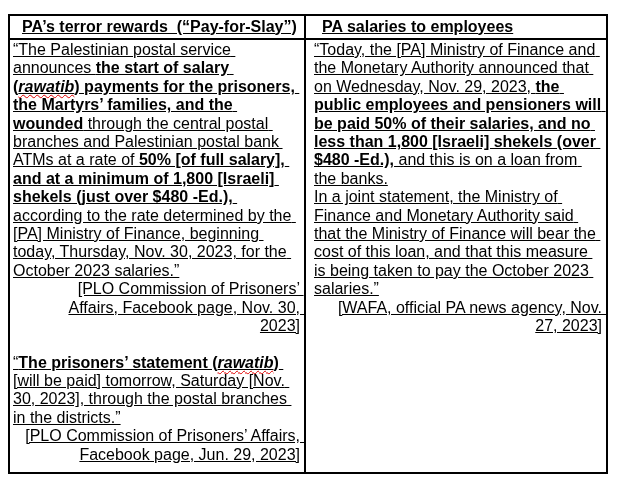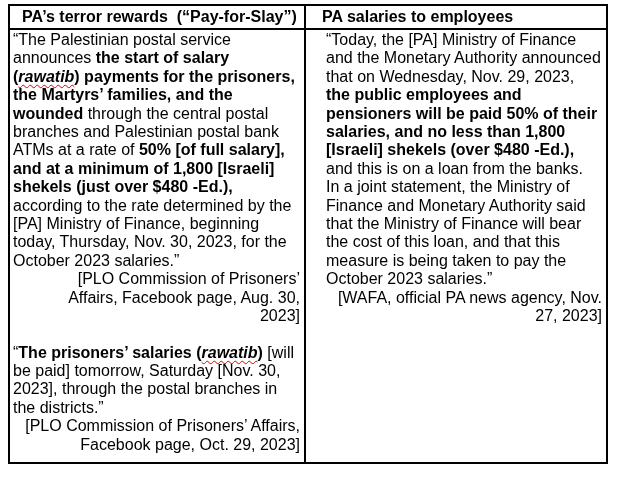--- a/index.html
+++ b/index.html
@@ -11,21 +11,22 @@
     width: 617px;
     height: 483px;
     position: relative;
     font-family: "Liberation Sans", "DejaVu Sans", sans-serif;
     color: #000000;
     overflow: hidden;
   }
   .table-wrap {
     position: absolute;
     left: 8px;
-    top: 4px;
+    top: 14px;
+    text-decoration: underline;
   }
   table.comparison {
     border-collapse: collapse;
     table-layout: fixed;
     width: 598px;
     background: #ffffff;
   }
   table.comparison th,
   table.comparison td {
     border: 2px solid #000000;
@@ -43,21 +44,21 @@
   th.col-right {
     padding-left: 16px;
   }
   td {
     vertical-align: top;
     font-size: 16px;
     line-height: 18.4px;
     padding: 1px 4px 8px 3px;
   }
   td.col-right {
-    padding-left: 20px;
+    padding-left: 8px;
   }
   .block { white-space: pre-wrap; margin: 0; }
   .citation { text-align: right; }
   .citation.indented { padding-left: 38px; }
   .spacer { height: 18px; }
   .b { font-weight: 700; }
   .i { font-style: italic; }
   .w {
     text-decoration-line: underline;
     text-decoration-style: wavy;
@@ -76,24 +77,24 @@
       <col style="width:302px">
     </colgroup>
     <tbody>
         <tr>
       <th class="col-left">PA’s terror rewards  (“Pay-for-Slay”)</th>
       <th class="col-right">PA salaries to employees</th>
     </tr>
     <tr>
       <td class="col-left">
             <div class="block quote"><span class="">“The Palestinian postal service announces </span><span class="b">the start of salary (</span><span class="b i w">rawatib</span><span class="b">) payments for the prisoners, the Martyrs’ families, and the wounded</span><span class=""> through the central postal branches and Palestinian postal bank ATMs at a rate of </span><span class="b">50% [of full salary], and at a minimum of 1,800 [Israeli] shekels (just over $480 -Ed.),</span><span class=""> according to the rate determined by the [PA] Ministry of Finance, beginning today, Thursday, Nov. 30, 2023, for the October 2023 salaries.”</span></div>
-            <div class="block citation indented"><span class="">[PLO Commission of Prisoners’ Affairs, Facebook page, Aug. 30, 2023]</span></div>
+            <div class="block citation indented"><span class="">[PLO Commission of Prisoners’ Affairs, Facebook page, Nov. 30, 2023]</span></div>
             <div class="block spacer"></div>
-            <div class="block quote"><span class="">“</span><span class="b">The prisoners’ salaries (</span><span class="b i w">rawatib</span><span class="b">)</span><span class=""> [will be paid] tomorrow, Saturday [Nov. 30, 2023], through the postal branches in the districts.”</span></div>
-            <div class="block citation"><span class="">[PLO Commission of Prisoners’ Affairs, Facebook page, Oct. 29, 2023]</span></div>
+            <div class="block quote"><span class="">“</span><span class="b">The prisoners’ statement (</span><span class="b i w">rawatib</span><span class="b">)</span><span class=""> [will be paid] tomorrow, Saturday [Nov. 30, 2023], through the postal branches in the districts.”</span></div>
+            <div class="block citation"><span class="">[PLO Commission of Prisoners’ Affairs, Facebook page, Jun. 29, 2023]</span></div>
           </td>
       <td class="col-right">
             <div class="block quote"><span class="">“Today, the [PA] Ministry of Finance and the Monetary Authority announced that on Wednesday, Nov. 29, 2023, </span><span class="b">the public employees and pensioners will be paid 50% of their salaries, and no less than 1,800 [Israeli] shekels (over $480 -Ed.),</span><span class=""> and this is on a loan from the banks.
 In a joint statement, the Ministry of Finance and Monetary Authority said that the Ministry of Finance will bear the cost of this loan, and that this measure is being taken to pay the October 2023 salaries.”</span></div>
             <div class="block citation"><span class="">[WAFA, official PA news agency, Nov. 27, 2023]</span></div>
           </td>
     </tr>
   </tbody>
     </table>
 </div>

